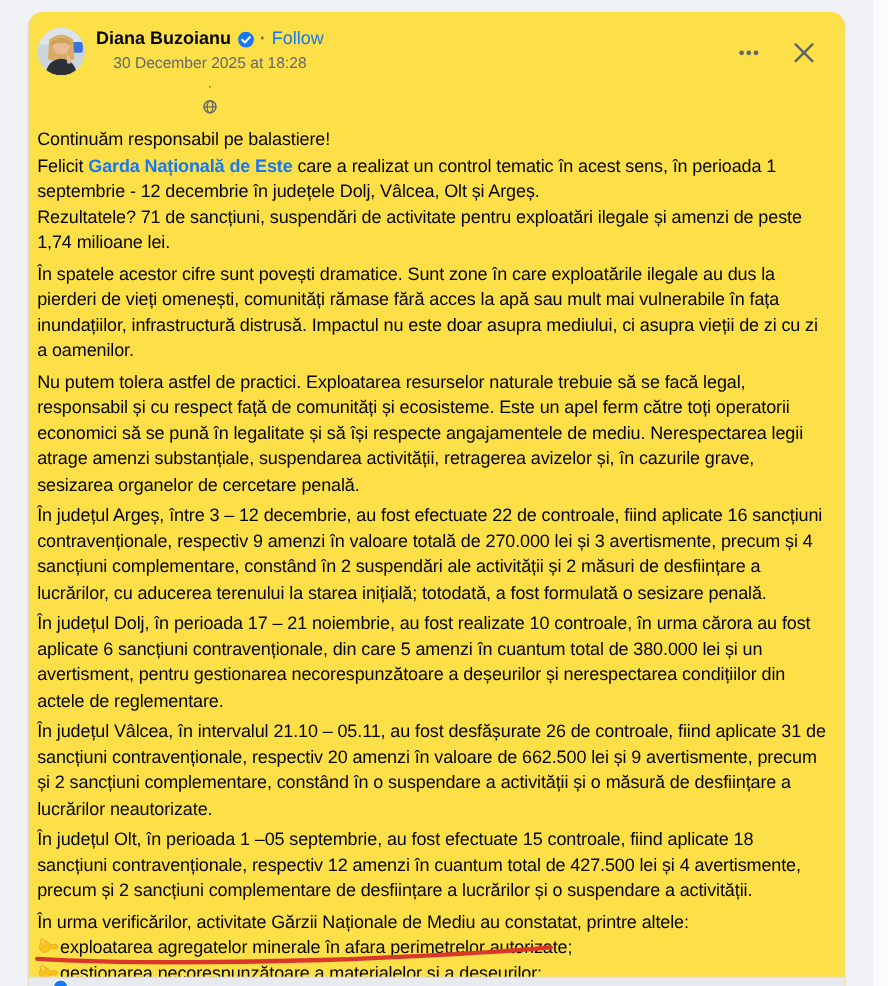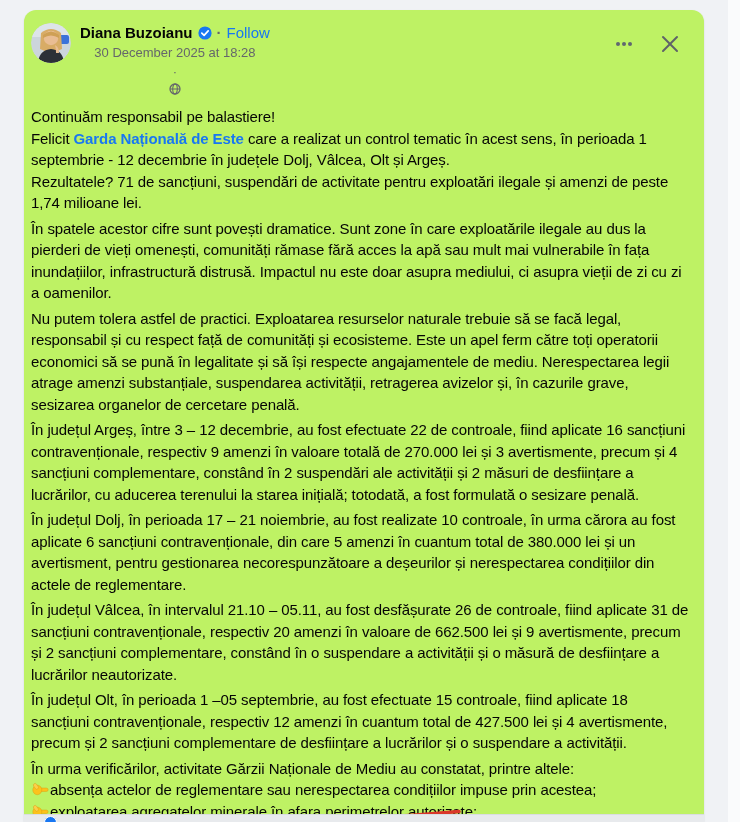--- a/index.html
+++ b/index.html
@@ -5,21 +5,21 @@
   html,body{margin:0;padding:0;}
   body{
     width:740px;height:822px;position:relative;overflow:hidden;
     background:#f0f2f5;
     font-family:"Liberation Sans","DejaVu Sans",sans-serif;
     -webkit-font-smoothing:antialiased;
   }
   .scroll-strip{position:absolute;top:0;right:0;width:12px;height:822px;background:#fafbfc;}
   .card{
     position:absolute;left:24px;top:10px;width:680px;height:812px;
-    background:#bef264;border-radius:12px 12px 0 0;
+    background:#fde047;border-radius:12px 12px 0 0;
     box-shadow:0 1px 2px rgba(0,0,0,.12);
     overflow:hidden;
   }
   
   .header{display:flex;align-items:flex-start;padding:13px 12px 0 7px;position:relative;}
   .avatar{width:40px;height:40px;border-radius:50%;overflow:hidden;flex:0 0 40px;cursor:pointer;}
   .header-text{margin-left:9px;padding-top:0;}
   .name-row{display:flex;align-items:center;gap:5px;font-size:15px;line-height:19px;}
   .author{font-weight:bold;color:#050505;}
   .sep{color:#65676b;font-weight:bold;}
@@ -117,45 +117,38 @@
     <p>În spatele acestor cifre sunt povești dramatice. Sunt zone în care exploatările ilegale au dus la pierderi de vieți omenești, comunități rămase fără acces la apă sau mult mai vulnerabile în fața inundațiilor, infrastructură distrusă. Impactul nu este doar asupra mediului, ci asupra vieții de zi cu zi a oamenilor.</p>
     <p>Nu putem tolera astfel de practici. Exploatarea resurselor naturale trebuie să se facă legal, responsabil și cu respect față de comunități și ecosisteme. Este un apel ferm către toți operatorii economici să se pună în legalitate și să își respecte angajamentele de mediu. Nerespectarea legii atrage amenzi substanțiale, suspendarea activității, retragerea avizelor și, în cazurile grave, sesizarea organelor de cercetare penală.</p>
     <p>În județul Argeș, între 3 – 12 decembrie, au fost efectuate 22 de controale, fiind aplicate 16 sancțiuni contravenționale, respectiv 9 amenzi în valoare totală de 270.000 lei și 3 avertismente, precum și 4 sancțiuni complementare, constând în 2 suspendări ale activității și 2 măsuri de desființare a lucrărilor, cu aducerea terenului la starea inițială; totodată, a fost formulată o sesizare penală.</p>
     <p>În județul Dolj, în perioada 17 – 21 noiembrie, au fost realizate 10 controale, în urma cărora au fost aplicate 6 sancțiuni contravenționale, din care 5 amenzi în cuantum total de 380.000 lei și un avertisment, pentru gestionarea necorespunzătoare a deșeurilor și nerespectarea condițiilor din actele de reglementare.</p>
     <p>În județul Vâlcea, în intervalul 21.10 – 05.11, au fost desfășurate 26 de controale, fiind aplicate 31 de sancțiuni contravenționale, respectiv 20 amenzi în valoare de 662.500 lei și 9 avertismente, precum și 2 sancțiuni complementare, constând în o suspendare a activității și o măsură de desființare a lucrărilor neautorizate.</p>
     <p>În județul Olt, în perioada 1 –05 septembrie, au fost efectuate 15 controale, fiind aplicate 18 sancțiuni contravenționale, respectiv 12 amenzi în cuantum total de 427.500 lei și 4 avertismente, precum și 2 sancțiuni complementare de desființare a lucrărilor și o suspendare a activității.</p>
 
     <p style="margin-bottom:0;">
       <span>În urma verificărilor, activitate Gărzii Naționale de Mediu au constatat, printre altele:</span>
 
-      <span class="finding-row">
-        <svg class="emoji" viewBox="0 0 20 16">
-          <rect x="6.5" y="6.4" width="12.5" height="3.8" rx="1.9" fill="#fcc21c" stroke="#d89c12" stroke-width="0.5"></rect>
-          <path d="M2 8.5 a5 5.3 0 1 0 10 0 a5 5.3 0 1 0 -10 0" fill="#fcc21c" stroke="#d89c12" stroke-width="0.5"></path>
-          <rect x="3.2" y="1.2" width="3.8" height="7" rx="1.9" fill="#fdd04a" stroke="#d89c12" stroke-width="0.5" transform="rotate(-35 5 4)"></rect>
-        </svg><span>absența actelor de reglementare sau nerespectarea condițiilor impuse prin acestea;</span>
-      </span>
 
       <span class="finding-row">
         <svg class="emoji" viewBox="0 0 20 16">
           <rect x="6.5" y="6.4" width="12.5" height="3.8" rx="1.9" fill="#fcc21c" stroke="#d89c12" stroke-width="0.5"></rect>
           <path d="M2 8.5 a5 5.3 0 1 0 10 0 a5 5.3 0 1 0 -10 0" fill="#fcc21c" stroke="#d89c12" stroke-width="0.5"></path>
           <rect x="3.2" y="1.2" width="3.8" height="7" rx="1.9" fill="#fdd04a" stroke="#d89c12" stroke-width="0.5" transform="rotate(-35 5 4)"></rect>
         </svg><span>exploatarea agregatelor minerale în afara perimetrelor autorizate;</span>
         <svg class="underline-svg" viewBox="0 0 438 18">
           <path d="M3 13 C 70 17, 150 16.5, 240 14 C 310 12, 392 7, 431 3.5" fill="none" stroke="#da372a" stroke-width="3.6" stroke-linecap="round"></path>
         </svg>
       </span>
 
       <span class="finding-row">
         <svg class="emoji" viewBox="0 0 20 16">
           <rect x="6.5" y="6.4" width="12.5" height="3.8" rx="1.9" fill="#fcc21c" stroke="#d89c12" stroke-width="0.5"></rect>
           <path d="M2 8.5 a5 5.3 0 1 0 10 0 a5 5.3 0 1 0 -10 0" fill="#fcc21c" stroke="#d89c12" stroke-width="0.5"></path>
           <rect x="3.2" y="1.2" width="3.8" height="7" rx="1.9" fill="#fdd04a" stroke="#d89c12" stroke-width="0.5" transform="rotate(-35 5 4)"></rect>
-        </svg>
+        </svg><span>gestionarea necorespunzătoare a materialelor și a deșeurilor;</span>
       </span>
 
       <span class="finding-row">
         <svg class="emoji" viewBox="0 0 20 16">
           <rect x="6.5" y="6.4" width="12.5" height="3.8" rx="1.9" fill="#fcc21c" stroke="#d89c12" stroke-width="0.5"></rect>
           <path d="M2 8.5 a5 5.3 0 1 0 10 0 a5 5.3 0 1 0 -10 0" fill="#fcc21c" stroke="#d89c12" stroke-width="0.5"></path>
           <rect x="3.2" y="1.2" width="3.8" height="7" rx="1.9" fill="#fdd04a" stroke="#d89c12" stroke-width="0.5" transform="rotate(-35 5 4)"></rect>
         </svg><span>lipsa sistemelor adecvate de colectare și epurare a apelor uzate;</span>
       </span>
     </p>

